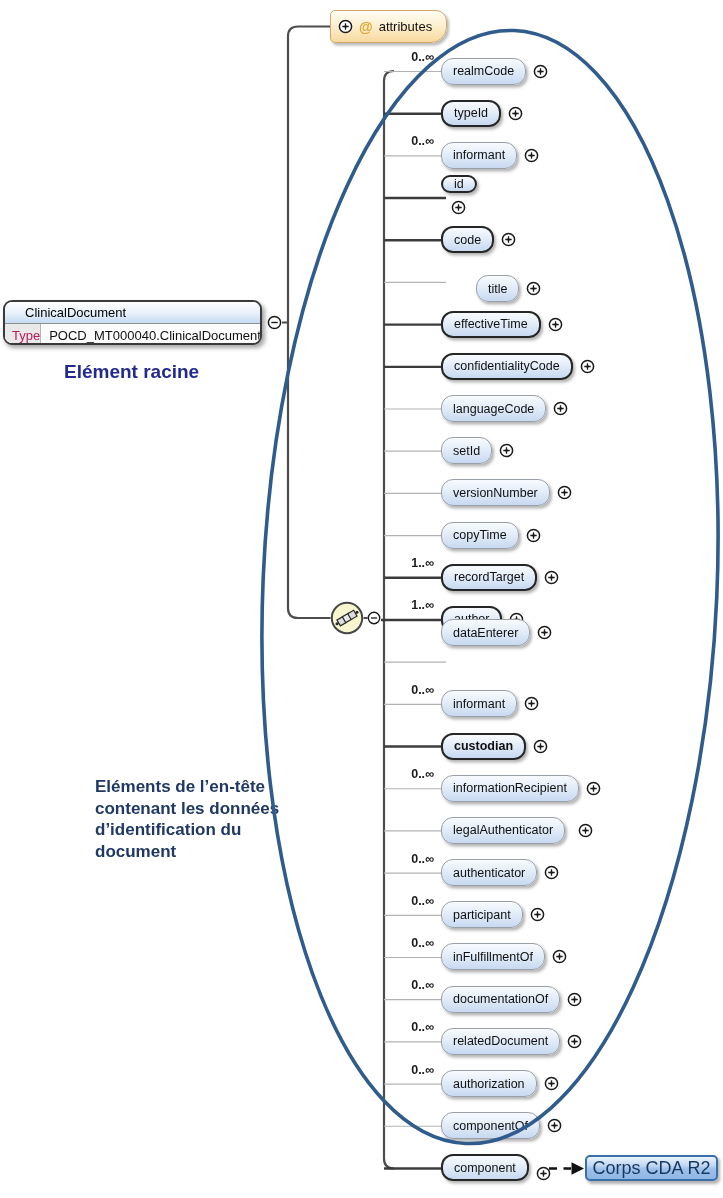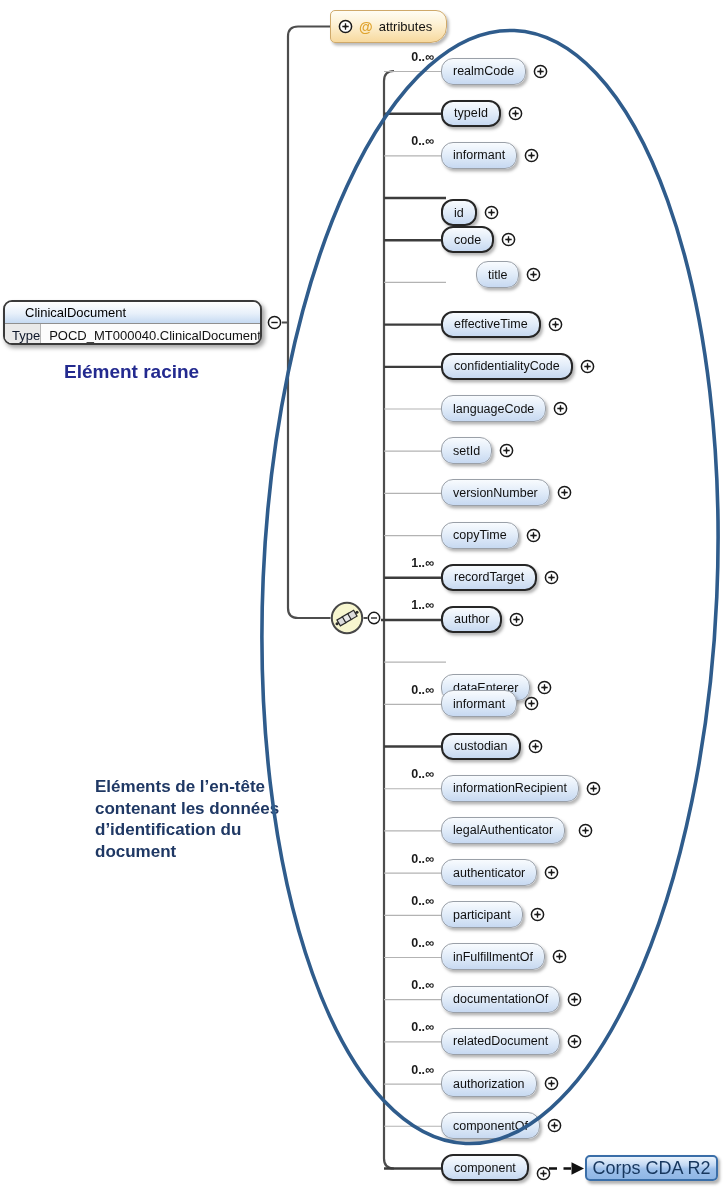--- a/index.html
+++ b/index.html
@@ -28,21 +28,21 @@
 
   
   #root-box{position:absolute;left:3px;top:300px;width:259px;height:45px;box-sizing:border-box;
             border:2px solid #3a3a3a;border-radius:9px;overflow:hidden;z-index:2;background:#fff;
             box-shadow:2.5px 3px 4px rgba(0,0,0,.35);}
   #root-box .hdr{height:21px;display:flex;align-items:center;padding:0 20px;
             background:linear-gradient(180deg,#ffffff 0%,#e7f0fa 55%,#c6daf2 100%);
             border-bottom:1px solid #8f8f8f;font-size:13px;color:#000;}
   #root-box .typrow{height:22px;display:flex;align-items:stretch;font-size:13px;background:#fcfcfc;}
   #root-box .typlbl{width:42px;display:flex;align-items:center;padding-left:7px;
-            background:#e9e9e9;border-right:1px solid #b5b5b5;color:#0f172a;}
+            background:#e9e9e9;border-right:1px solid #b5b5b5;color:#be185d;}
   #root-box .typval{display:flex;align-items:center;padding-left:8px;color:#111;white-space:nowrap;text-align:right;}
 
   .minus-abs{position:absolute;z-index:2;}
 
   
   #attributes-box{position:absolute;left:330px;top:10px;width:117px;height:33px;box-sizing:border-box;
             display:flex;align-items:center;gap:6px;padding-left:7px;z-index:2;cursor:pointer;
             border:1.5px solid #cfa96a;border-radius:5px 11px 16px 5px;
             background:linear-gradient(180deg,#fffdf4 0%,#fdf0d2 45%,#f7d99e 100%);
             box-shadow:2px 2.5px 3px rgba(0,0,0,.28);}
@@ -175,21 +175,21 @@
     <div class="card">0..∞</div>
     <div class="ebox opt">
       <span class="elabel">informant</span>
     </div>
     <svg class="pm" width="15" height="15" viewBox="0 0 15 15">
       <circle cx="7.5" cy="7.5" r="6.1" fill="#fff" stroke="#1a1a1a" stroke-width="1.5"></circle>
       <path d="M4.3 7.5 H10.7 M7.5 4.3 V10.7" stroke="#1a1a1a" stroke-width="1.3" fill="none"></path>
       <circle cx="7.5" cy="7.5" r="1.25" fill="#1a1a1a"></circle>
     </svg>
   </div>
-      <div class="erow" style="top: 199px;">
+      <div class="erow" style="top: 175px; flex-direction: column;">
     <div class="card"></div>
     <div class="ebox req">
       <span class="elabel">id</span>
     </div>
     <svg class="pm" width="15" height="15" viewBox="0 0 15 15">
       <circle cx="7.5" cy="7.5" r="6.1" fill="#fff" stroke="#1a1a1a" stroke-width="1.5"></circle>
       <path d="M4.3 7.5 H10.7 M7.5 4.3 V10.7" stroke="#1a1a1a" stroke-width="1.3" fill="none"></path>
       <circle cx="7.5" cy="7.5" r="1.25" fill="#1a1a1a"></circle>
     </svg>
   </div>
@@ -197,21 +197,21 @@
     <div class="card"></div>
     <div class="ebox req">
       <span class="elabel">code</span>
     </div>
     <svg class="pm" width="15" height="15" viewBox="0 0 15 15">
       <circle cx="7.5" cy="7.5" r="6.1" fill="#fff" stroke="#1a1a1a" stroke-width="1.5"></circle>
       <path d="M4.3 7.5 H10.7 M7.5 4.3 V10.7" stroke="#1a1a1a" stroke-width="1.3" fill="none"></path>
       <circle cx="7.5" cy="7.5" r="1.25" fill="#1a1a1a"></circle>
     </svg>
   </div>
-      <div class="erow" style="top: 261px; padding-left: 35px;">
+      <div class="erow" style="top: 275px; padding-left: 35px;">
     <div class="card"></div>
     <div class="ebox opt">
       <span class="elabel">title</span>
     </div>
     <svg class="pm" width="15" height="15" viewBox="0 0 15 15">
       <circle cx="7.5" cy="7.5" r="6.1" fill="#fff" stroke="#1a1a1a" stroke-width="1.5"></circle>
       <path d="M4.3 7.5 H10.7 M7.5 4.3 V10.7" stroke="#1a1a1a" stroke-width="1.3" fill="none"></path>
       <circle cx="7.5" cy="7.5" r="1.25" fill="#1a1a1a"></circle>
     </svg>
   </div>
@@ -296,21 +296,21 @@
     <div class="card">1..∞</div>
     <div class="ebox req">
       <span class="elabel">author</span>
     </div>
     <svg class="pm" width="15" height="15" viewBox="0 0 15 15">
       <circle cx="7.5" cy="7.5" r="6.1" fill="#fff" stroke="#1a1a1a" stroke-width="1.5"></circle>
       <path d="M4.3 7.5 H10.7 M7.5 4.3 V10.7" stroke="#1a1a1a" stroke-width="1.3" fill="none"></path>
       <circle cx="7.5" cy="7.5" r="1.25" fill="#1a1a1a"></circle>
     </svg>
   </div>
-      <div class="erow" style="top: 674px;">
+      <div class="erow" style="top: 619px;">
     <div class="card"></div>
     <div class="ebox opt">
       <span class="elabel">dataEnterer</span>
     </div>
     <svg class="pm" width="15" height="15" viewBox="0 0 15 15">
       <circle cx="7.5" cy="7.5" r="6.1" fill="#fff" stroke="#1a1a1a" stroke-width="1.5"></circle>
       <path d="M4.3 7.5 H10.7 M7.5 4.3 V10.7" stroke="#1a1a1a" stroke-width="1.3" fill="none"></path>
       <circle cx="7.5" cy="7.5" r="1.25" fill="#1a1a1a"></circle>
     </svg>
   </div>
@@ -318,21 +318,21 @@
     <div class="card">0..∞</div>
     <div class="ebox opt">
       <span class="elabel">informant</span>
     </div>
     <svg class="pm" width="15" height="15" viewBox="0 0 15 15">
       <circle cx="7.5" cy="7.5" r="6.1" fill="#fff" stroke="#1a1a1a" stroke-width="1.5"></circle>
       <path d="M4.3 7.5 H10.7 M7.5 4.3 V10.7" stroke="#1a1a1a" stroke-width="1.3" fill="none"></path>
       <circle cx="7.5" cy="7.5" r="1.25" fill="#1a1a1a"></circle>
     </svg>
   </div>
-      <div class="erow" style="top: 732.54px;">
+      <div class="erow" style="top: 732.54px; font-weight: bold;">
     <div class="card"></div>
     <div class="ebox req">
       <span class="elabel">custodian</span>
     </div>
     <svg class="pm" width="15" height="15" viewBox="0 0 15 15">
       <circle cx="7.5" cy="7.5" r="6.1" fill="#fff" stroke="#1a1a1a" stroke-width="1.5"></circle>
       <path d="M4.3 7.5 H10.7 M7.5 4.3 V10.7" stroke="#1a1a1a" stroke-width="1.3" fill="none"></path>
       <circle cx="7.5" cy="7.5" r="1.25" fill="#1a1a1a"></circle>
     </svg>
   </div>

